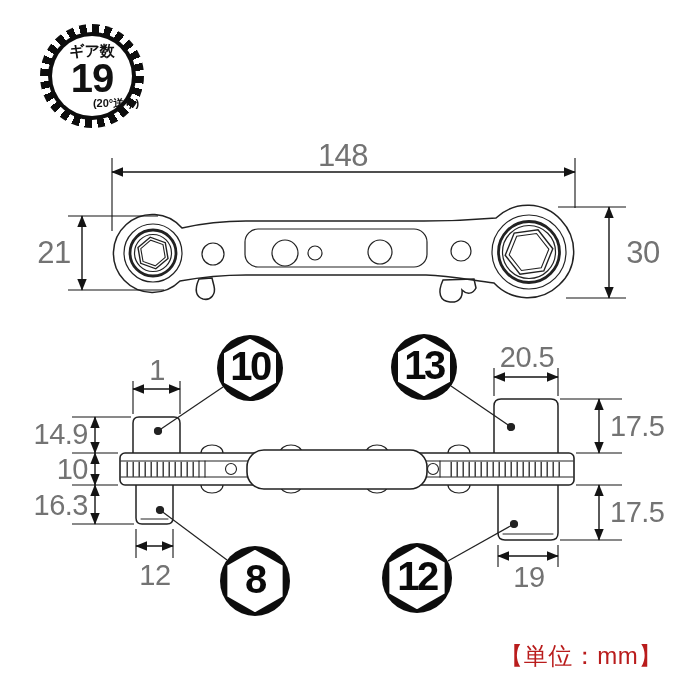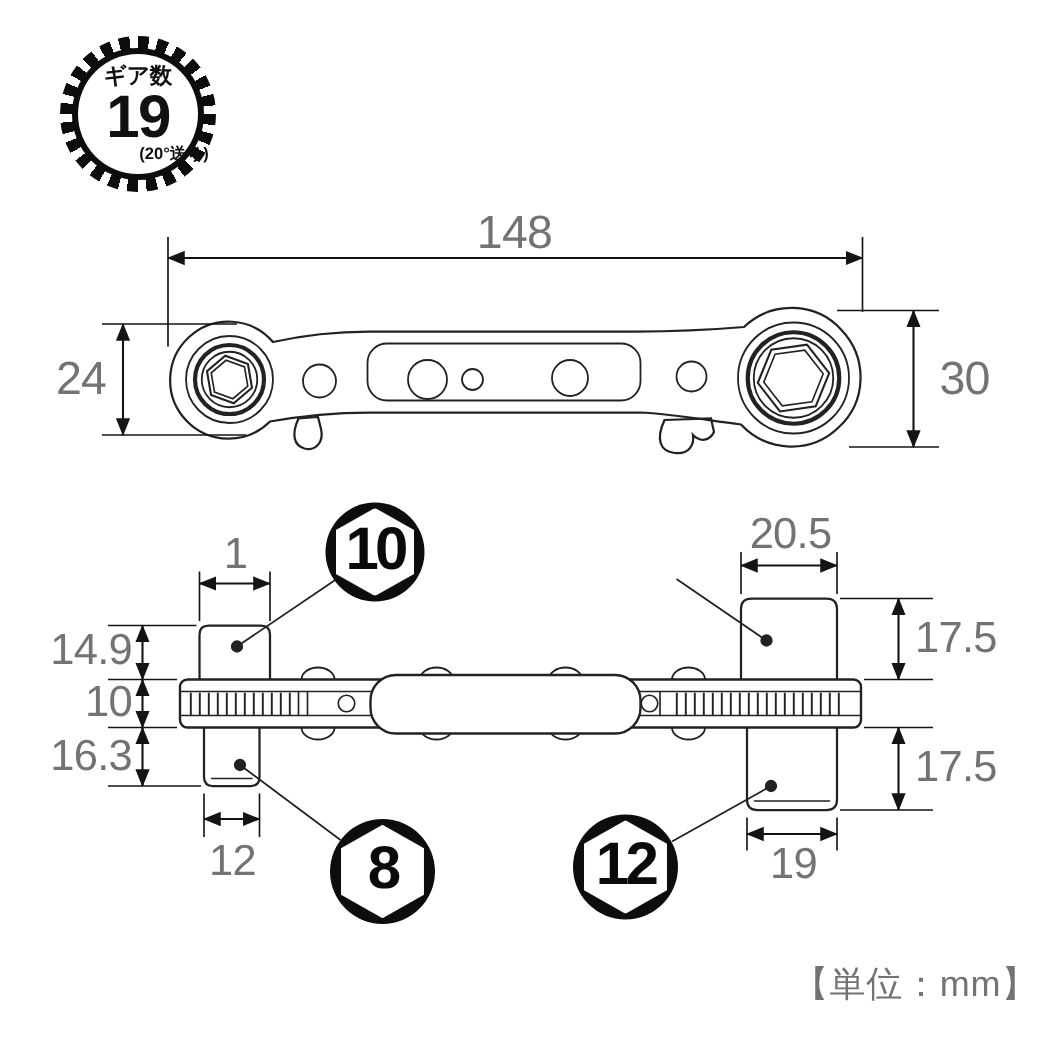--- a/index.html
+++ b/index.html
@@ -27,22 +27,22 @@
   .seal{position:absolute;left:40px;top:24px;width:104px;height:104px;}
   .seal .teeth{position:absolute;inset:0;border-radius:50%;
          background:repeating-conic-gradient(#0d0d0d 0deg 8.5deg,#ffffff 8.5deg 15deg);}
   .seal .ring{position:absolute;inset:8px;border-radius:50%;background:#0d0d0d;}
   .seal .face{position:absolute;inset:12px;border-radius:50%;background:#ffffff;
          display:flex;flex-direction:column;align-items:center;justify-content:center;}
   .seal .t1{font-size:15px;font-weight:bold;line-height:1.05;}
   .seal .t2{font-size:40px;font-weight:bold;line-height:0.95;letter-spacing:-1px;}
   .seal .t3{font-size:11px;font-weight:bold;line-height:1.1;white-space:nowrap;margin-left:48px;}
 
-  .unit{position:absolute;left:470px;top:640px;width:222px;text-align:right;
-        font-size:24px;letter-spacing:0.5px;color:#737373;}
+  .unit{position:absolute;left:470px;top:640px;width:222px;text-align:center;
+        font-size:24px;letter-spacing:0.5px;color:#b91c1c;}
 </style>
 </head>
 <body>
 
 <div class="canvas">
 
   <svg width="700" height="700" viewBox="0 0 700 700">
     <defs>
       <marker id="arw" viewBox="0 0 10 10" refX="9.4" refY="5" markerWidth="8.5" markerHeight="8.5" orient="auto-start-reverse">
         <path d="M0,1 L10,5 L0,9 z" fill="#141414"></path>
@@ -174,38 +174,43 @@
     <div class="teeth"></div>
     <div class="ring"></div>
     <div class="face">
       <div class="t1">ギア数</div>
       <div class="t2">19</div>
       <div class="t3">(20°送り)</div>
     </div>
   </div>
 
   <div class="lbl big" style="left:343px;top:155px;">148</div>
-  <div class="lbl big" style="left:54px;top:252px;">24</div>
+  <div class="lbl big" style="left:54px;top:252px;">21</div>
   <div class="lbl big" style="left:643px;top:252px;">30</div>
 
   <div class="lbl" style="left:157px;top:370px;">1</div>
   <div class="lbl" style="left:527px;top:357px;">20.5</div>
   <div class="lbl ra" style="left:88px;top:434px;">14.9</div>
   <div class="lbl ra" style="left:88px;top:469px;">10</div>
   <div class="lbl ra" style="left:88px;top:505px;">16.3</div>
   <div class="lbl" style="left:155px;top:575px;">12</div>
   <div class="lbl la" style="left:610px;top:426px;">17.5</div>
   <div class="lbl la" style="left:610px;top:512px;">17.5</div>
   <div class="lbl" style="left:529px;top:577px;">19</div>
 
   <div class="badge" style="left:217px;top:335px;width:66px;height:66px;">
     <div class="hex">
       <div class="num">10</div>
     </div>
   </div>
+  <div class="badge" style="left:391px;top:334px;width:66px;height:66px;">
+    <div class="hex">
+      <div class="num">13</div>
+    </div>
+  </div>
   <div class="badge" style="left:220px;top:546px;width:70px;height:70px;">
     <div class="hex">
       <div class="num">8</div>
     </div>
   </div>
   <div class="badge" style="left:382px;top:543px;width:70px;height:70px;">
     <div class="hex">
       <div class="num">12</div>
     </div>
   </div>

